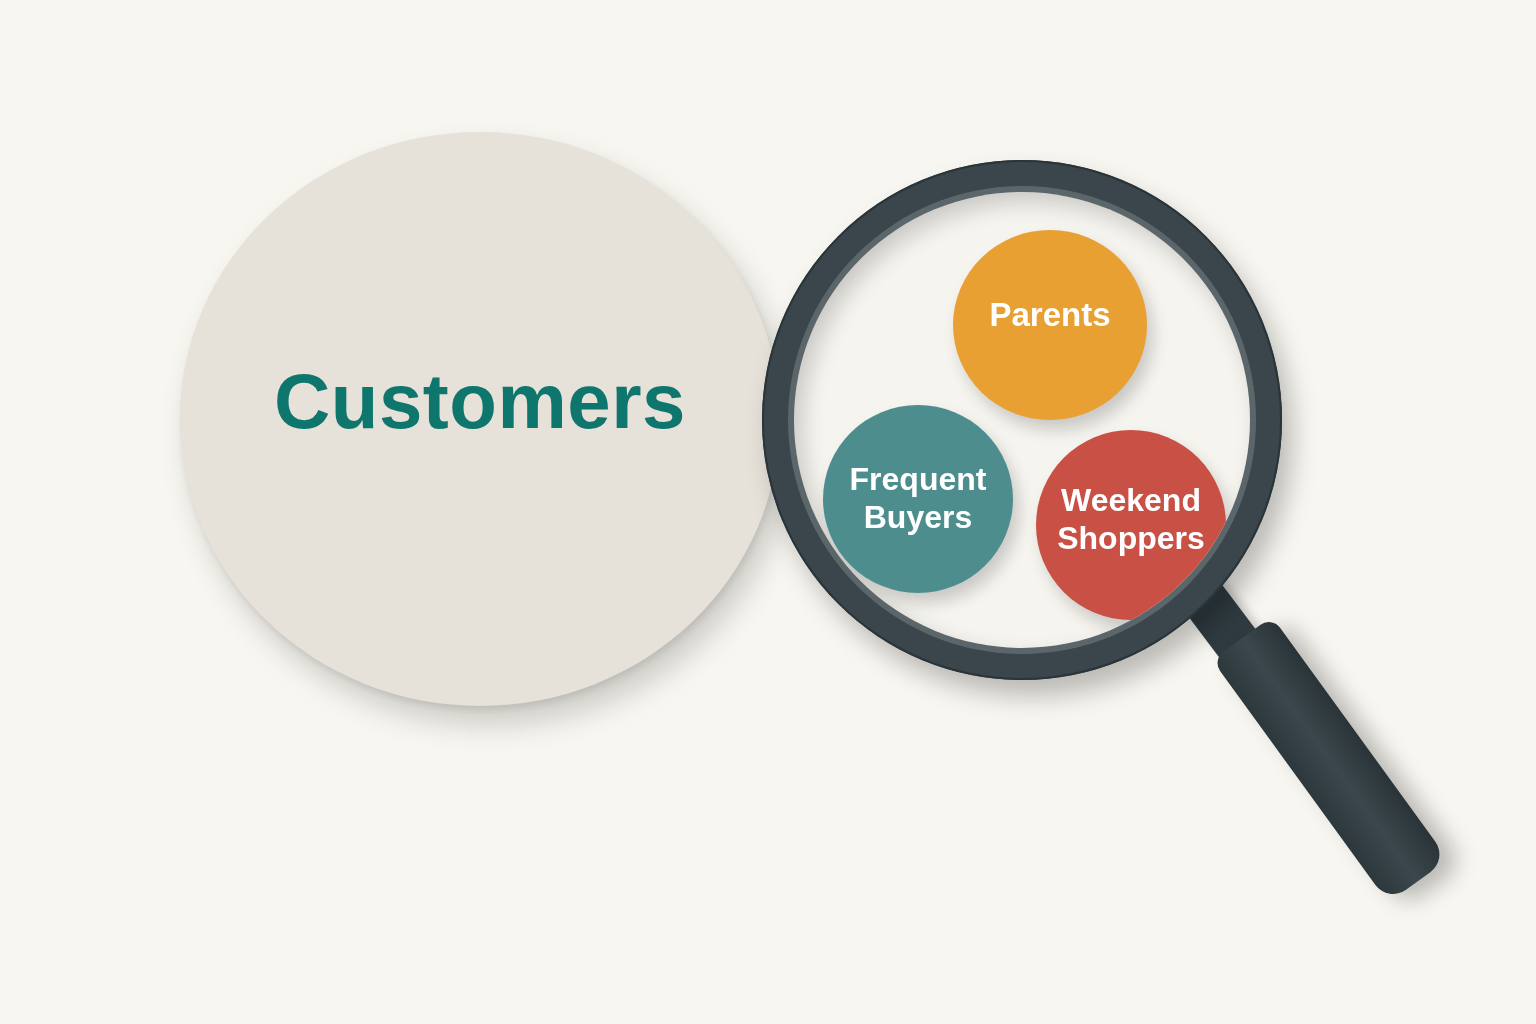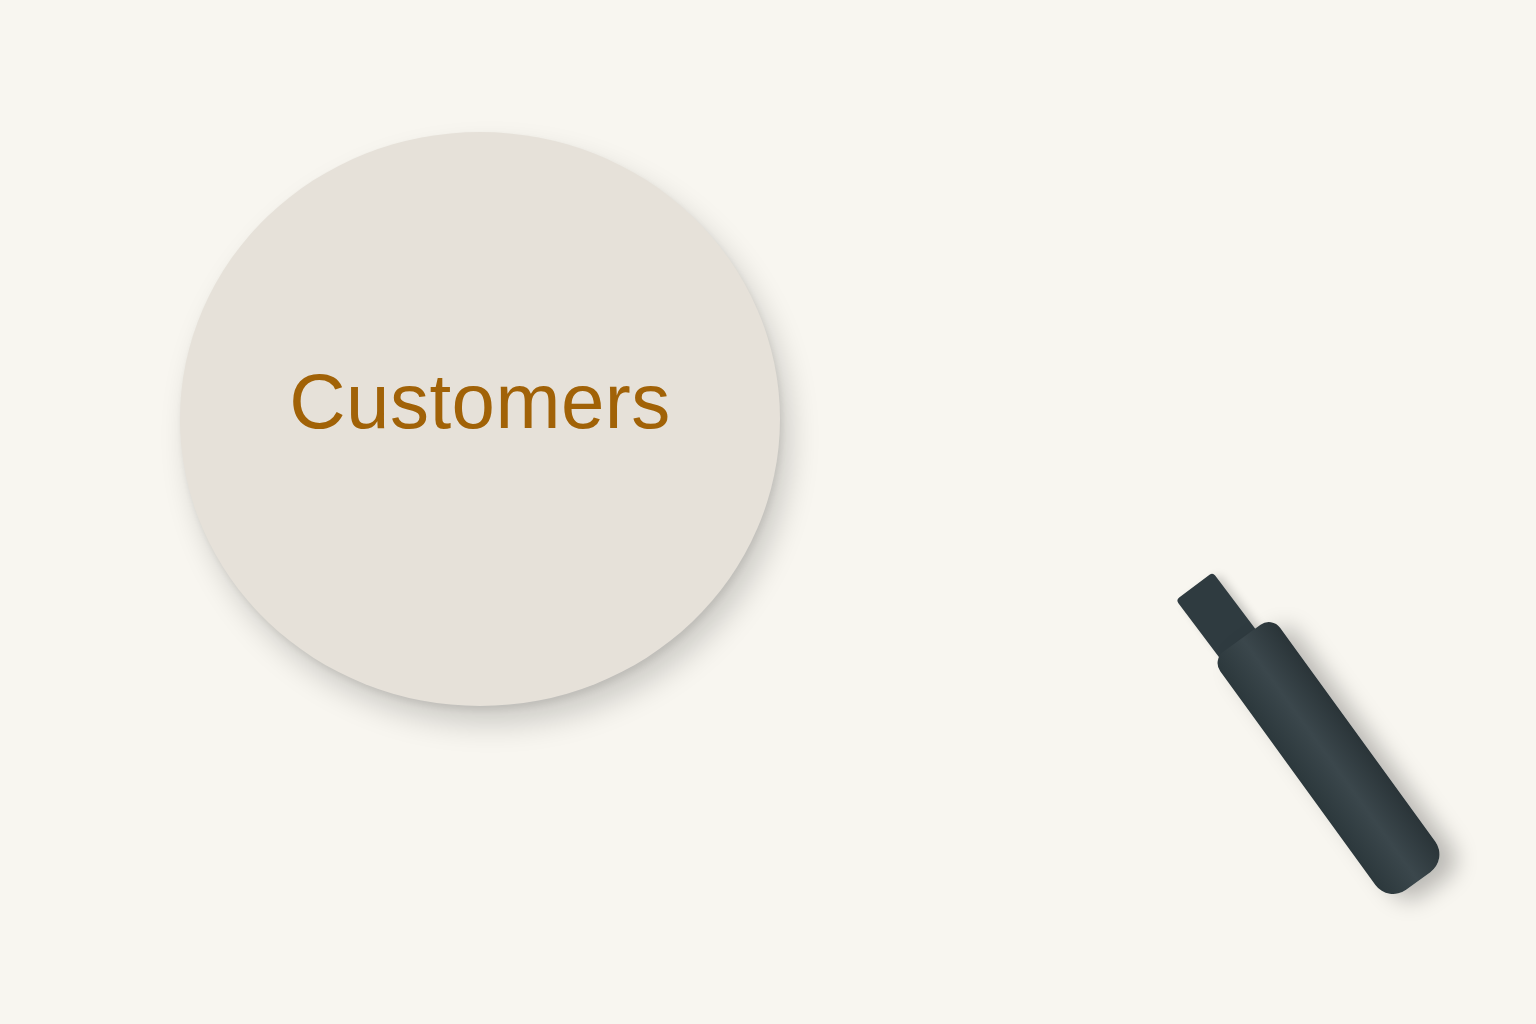--- a/index.html
+++ b/index.html
@@ -13,21 +13,21 @@
 
   
   .customers-disc {
     position:absolute; left:180px; top:132px; width:600px; height:574px;
     border-radius:50%;
     background:#e6e1d9;
     box-shadow: 10px 18px 30px rgba(0,0,0,0.18), 2px 4px 6px rgba(0,0,0,0.08);
     display:flex; align-items:center; justify-content:center;
   }
   .customers-label {
-    font-size:78px; font-weight:normal; color:#a16207; letter-spacing:0.5px;
+    font-size:78px; font-weight:bold; color:#0f766e; letter-spacing:0.5px;
     margin-top:-35px;
   }
 
   
   .handle-group {
     position:absolute; left:0; top:0; width:1536px; height:1024px; pointer-events:none;
   }
   .handle-neck {
     position:absolute; left:1176px; top:600px; width:46px; height:110px;
     background:#2f3b40; border-radius:4px;
@@ -78,14 +78,35 @@
 
   <div class="customers-disc">
     <span class="customers-label">Customers</span>
   </div>
 
   <div class="handle-group">
     <div class="handle-neck"></div>
     <div class="handle-grip"></div>
   </div>
 
+  <div class="lens-ring">
+    <div class="lens-inner-bevel"></div>
+    <div class="lens-glass">
+
+      <div class="segment seg-parents" style="left:159px; top:38px;">
+        <span class="seg-label">Parents</span>
+      </div>
+      <div class="segment seg-frequent" style="left:29px; top:213px;">
+        <span class="seg-label">
+          <span>Frequent</span><br>
+          <span>Buyers</span>
+        </span>
+      </div>
+      <div class="segment seg-weekend" style="left:242px; top:238px;">
+        <span class="seg-label" style="margin-top:-10px;">
+          <span>Weekend</span><br>
+          <span>Shoppers</span>
+        </span>
+      </div>
+    </div>
+  </div>
 
 </div>
 
 </body></html>

